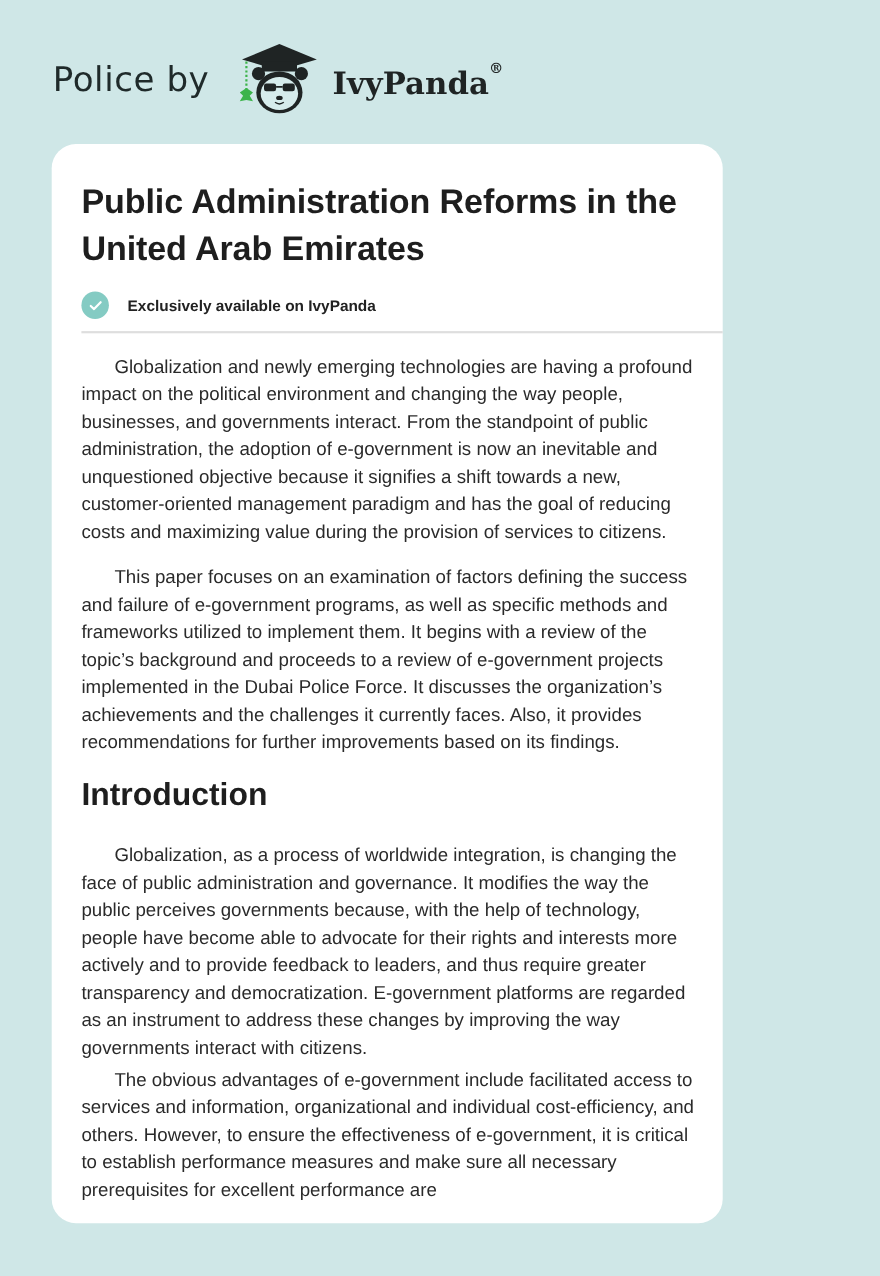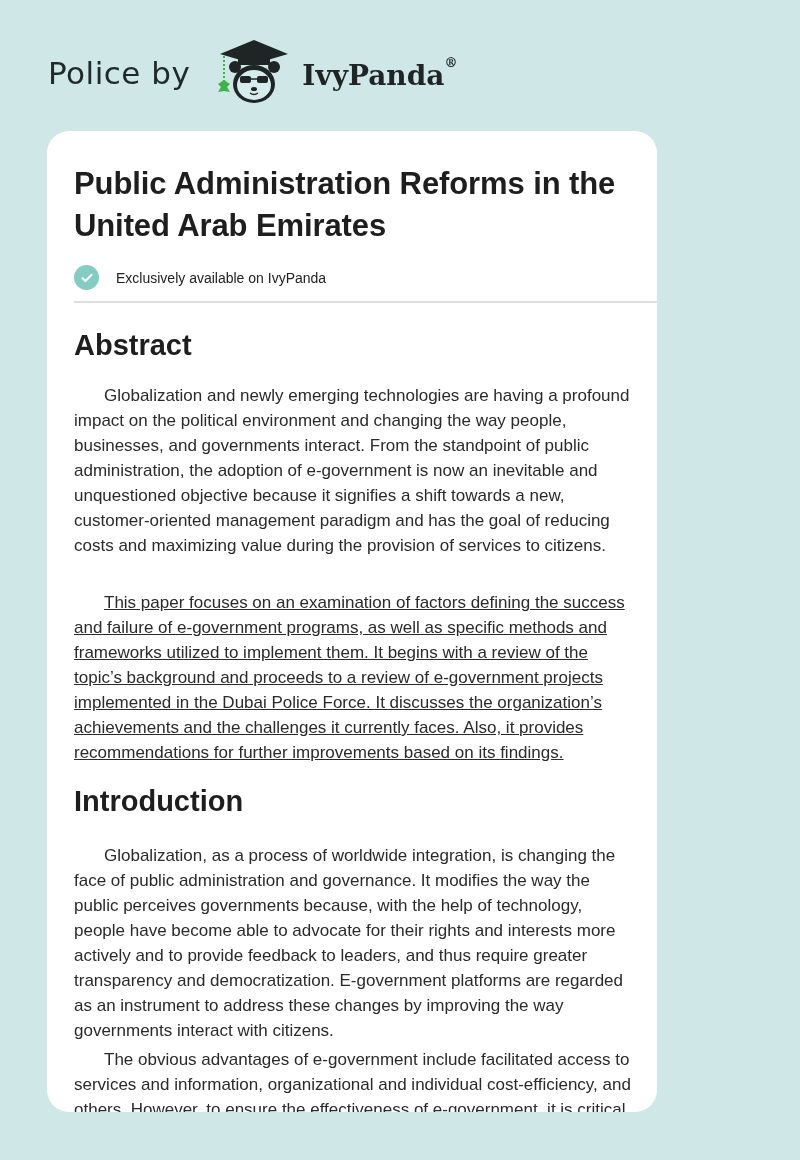--- a/index.html
+++ b/index.html
@@ -38,30 +38,30 @@
   .title {
     font-size: 31px; font-weight: bold; line-height: 42px;
     color: #1e1e1e; margin: 2px 0 0 0; letter-spacing: -0.1px;
   }
   .badge-row { display: flex; align-items: center; margin-top: 18px; }
   .check {
     width: 25px; height: 25px; border-radius: 50%;
     background: #84cbc3; display: flex; align-items: center; justify-content: center;
     margin-right: 5px;
   }
-  .badge-text { font-size: 14px; font-weight: normal; color: #222; padding-left: 12px; }
+  .badge-text { font-size: 14px; font-weight: bold; color: #222; padding-left: 12px; }
   .divider { height: 2px; background: #dedede; margin: 11px 0 0 0; width: 649px; }
   h2 {
     font-size: 29px; font-weight: bold; margin: 22px 0 0 0; line-height: 40px; color: #1e1e1e;
   }
   p {
     font-size: 17px; line-height: 25px; margin: 0; text-indent: 30px; color: #2a2a2a;
   }
   .sec-abstract p:first-of-type { margin-top: 18px; }
-  .sec-abstract p + p { margin-top: 32px; text-decoration: underline; }
+  .sec-abstract p + p { margin-top: 16px; }
   .sec-intro h2 { margin-top: 16px; }
   .sec-intro p:first-of-type { margin-top: 22px; }
   .sec-intro p + p { margin-top: 4px; }
 </style>
 </head>
 <body>
 
 <div class="brand">
   <span class="brand-prefix">Police by</span>
   <svg class="logo-mark" viewBox="0 0 90 76">
@@ -97,21 +97,20 @@
       <svg width="12" height="10" viewBox="0 0 12 10">
           <path d="M1.5 5.2 L4.5 8 L10.5 1.8" stroke="#ffffff" stroke-width="2" fill="none" stroke-linecap="round" stroke-linejoin="round"></path>
         </svg>
     </span>
     <span class="badge-text">Exclusively available on IvyPanda</span>
   </div>
 
   <div class="divider"></div>
 
   <section class="sec-abstract">
-    <h2>Abstract</h2>
     <p>Globalization and newly emerging technologies are having a profound impact on the political environment and changing the way people, businesses, and governments interact. From the standpoint of public administration, the adoption of e-government is now an inevitable and unquestioned objective because it signifies a shift towards a new, customer-oriented management paradigm and has the goal of reducing costs and maximizing value during the provision of services to citizens.</p>
     <p>This paper focuses on an examination of factors defining the success and failure of e-government programs, as well as specific methods and frameworks utilized to implement them. It begins with a review of the topic’s background and proceeds to a review of e-government projects implemented in the Dubai Police Force. It discusses the organization’s achievements and the challenges it currently faces. Also, it provides recommendations for further improvements based on its findings.</p>
   </section>
 
   <section class="sec-intro">
     <h2>Introduction</h2>
     <p>Globalization, as a process of worldwide integration, is changing the face of public administration and governance. It modifies the way the public perceives governments because, with the help of technology, people have become able to advocate for their rights and interests more actively and to provide feedback to leaders, and thus require greater transparency and democratization. E-government platforms are regarded as an instrument to address these changes by improving the way governments interact with citizens.</p>
     <p>The obvious advantages of e-government include facilitated access to services and information, organizational and individual cost-efficiency, and others. However, to ensure the effectiveness of e-government, it is critical to establish performance measures and make sure all necessary prerequisites for excellent performance are</p>
   </section>
 </main>

